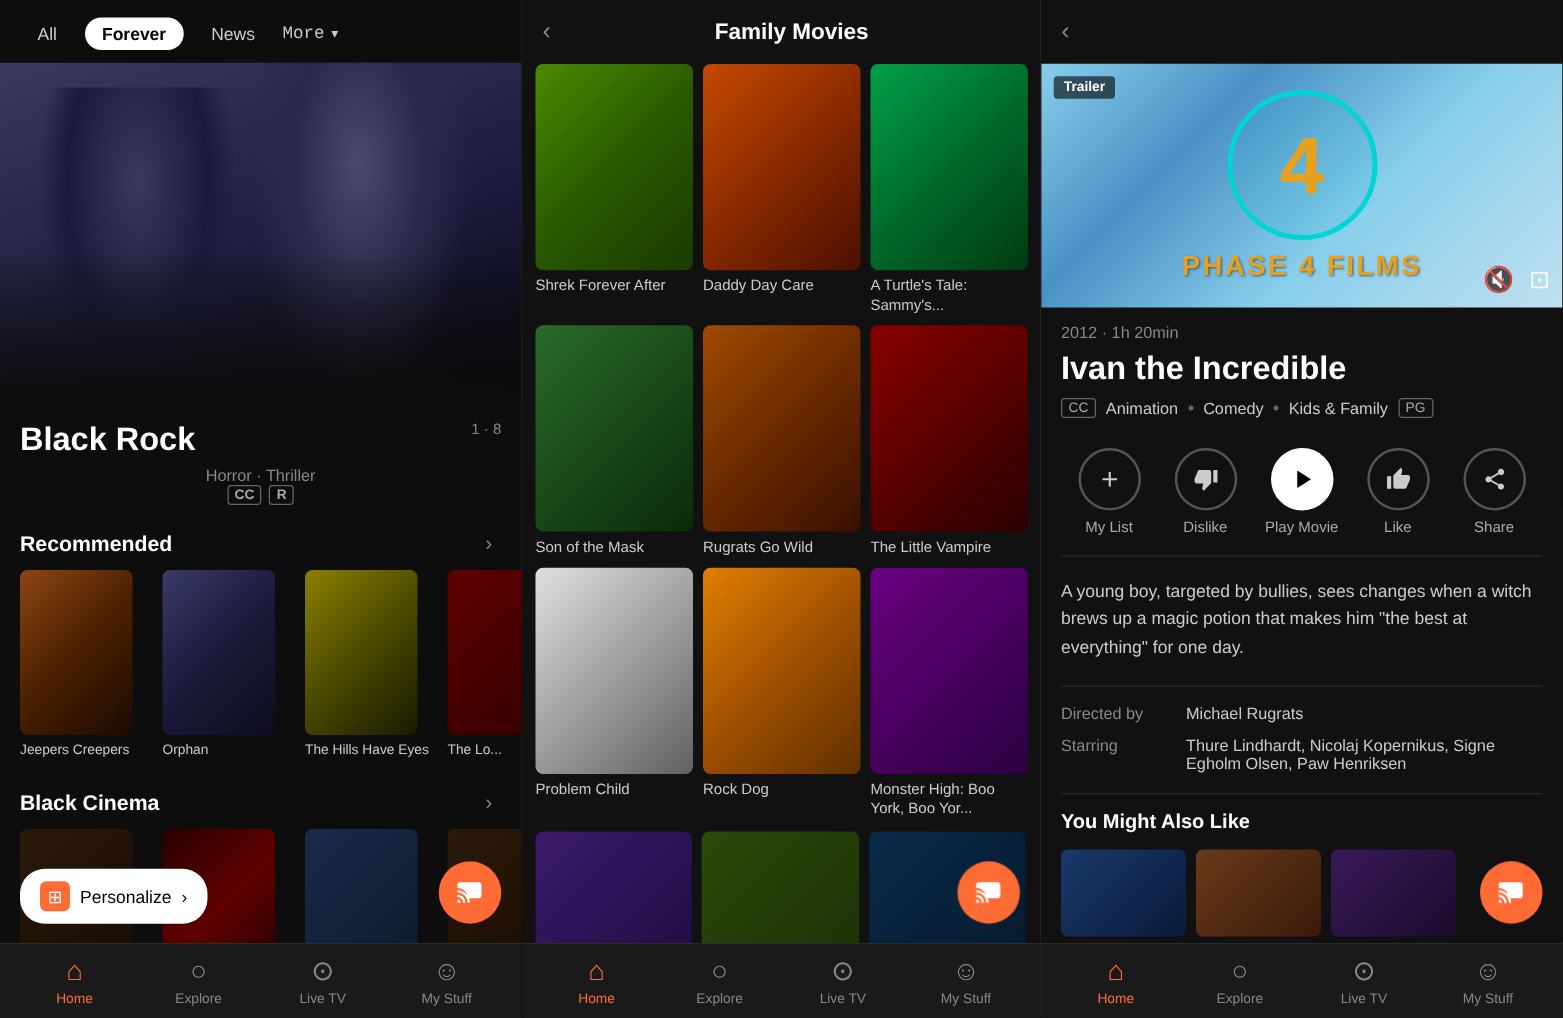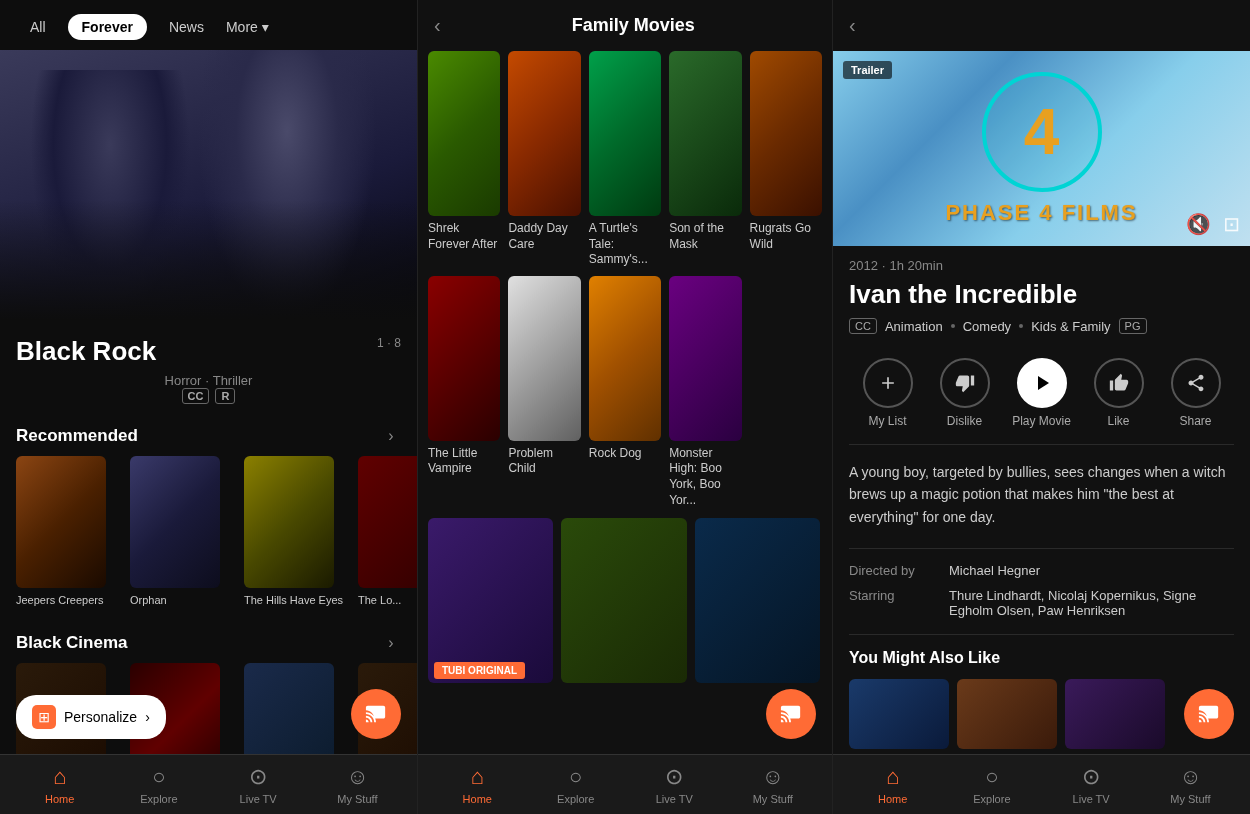--- a/index.html
+++ b/index.html
@@ -64,20 +64,21 @@
       color: #000;
       font-weight: 600;
     }
     .filter-pill-more {
       display: flex;
       align-items: center;
       gap: 4px;
       color: #ccc;
       font-size: 14px;
       cursor: pointer;
+      font-family: Liberation Mono, monospace;
     }
 
     .hero-image {
       width: 100%;
       height: 270px;
       background: linear-gradient(135deg, #1a1a2e 0%, #16213e 40%, #0f3460 70%, #533483 100%);
       position: relative;
       overflow: hidden;
       flex-shrink: 0;
     }
@@ -313,21 +314,21 @@
 
     .grid-scroll {
       flex: 1;
       overflow-y: auto;
       padding: 0 10px 70px;
     }
     .grid-scroll::-webkit-scrollbar { display: none; }
 
     .movie-grid {
       display: grid;
-      grid-template-columns: 1fr 1fr 1fr 1fr 1fr;
+      grid-template-columns: 1fr 1fr 1fr;
       gap: 8px;
       padding: 0 0 10px;
     }
     .grid-movie {
       cursor: pointer;
     }
     .grid-movie-img {
       width: 100%;
       height: 165px;
       border-radius: 6px;
@@ -870,21 +871,21 @@
         </div>
         <span class="action-label">Share</span>
       </div>
     </div>
 
     <div class="movie-description">A young boy, targeted by bullies, sees changes when a witch brews up a magic potion that makes him "the best at everything" for one day.</div>
 
     <div class="credits-section">
       <div class="credit-row">
         <span class="credit-label">Directed by</span>
-        <span class="credit-value">Michael Hegner</span>
+        <span class="credit-value">Michael Rugrats</span>
       </div>
       <div class="credit-row">
         <span class="credit-label">Starring</span>
         <span class="credit-value">Thure Lindhardt, Nicolaj Kopernikus, Signe Egholm Olsen, Paw Henriksen</span>
       </div>
     </div>
 
     <div class="you-might-section">
       <div class="you-might-title">You Might Also Like</div>
       <div class="you-might-row">

